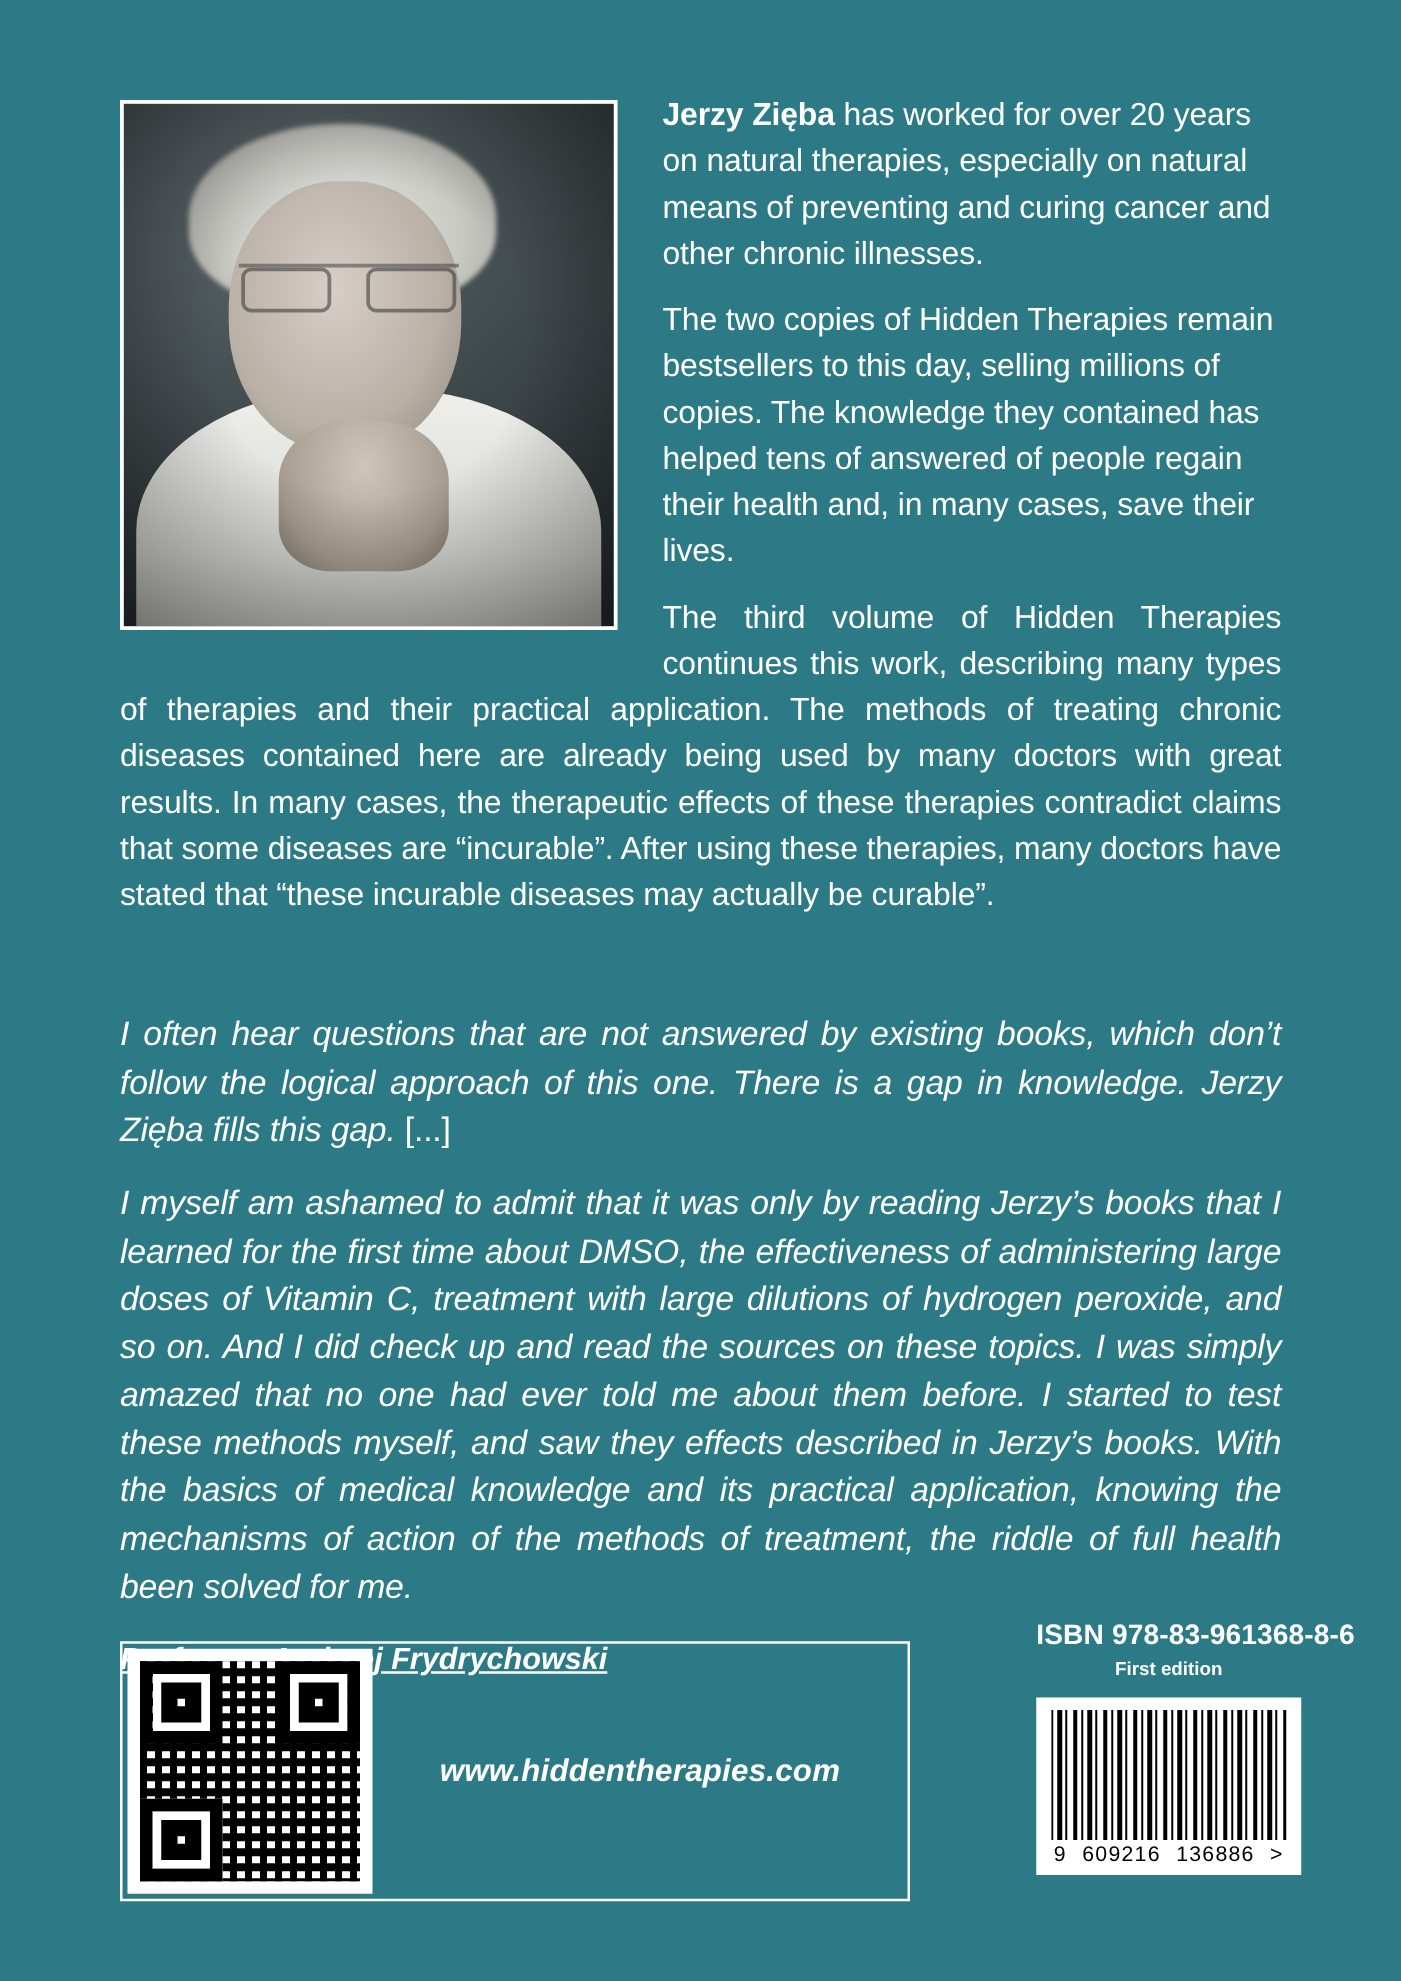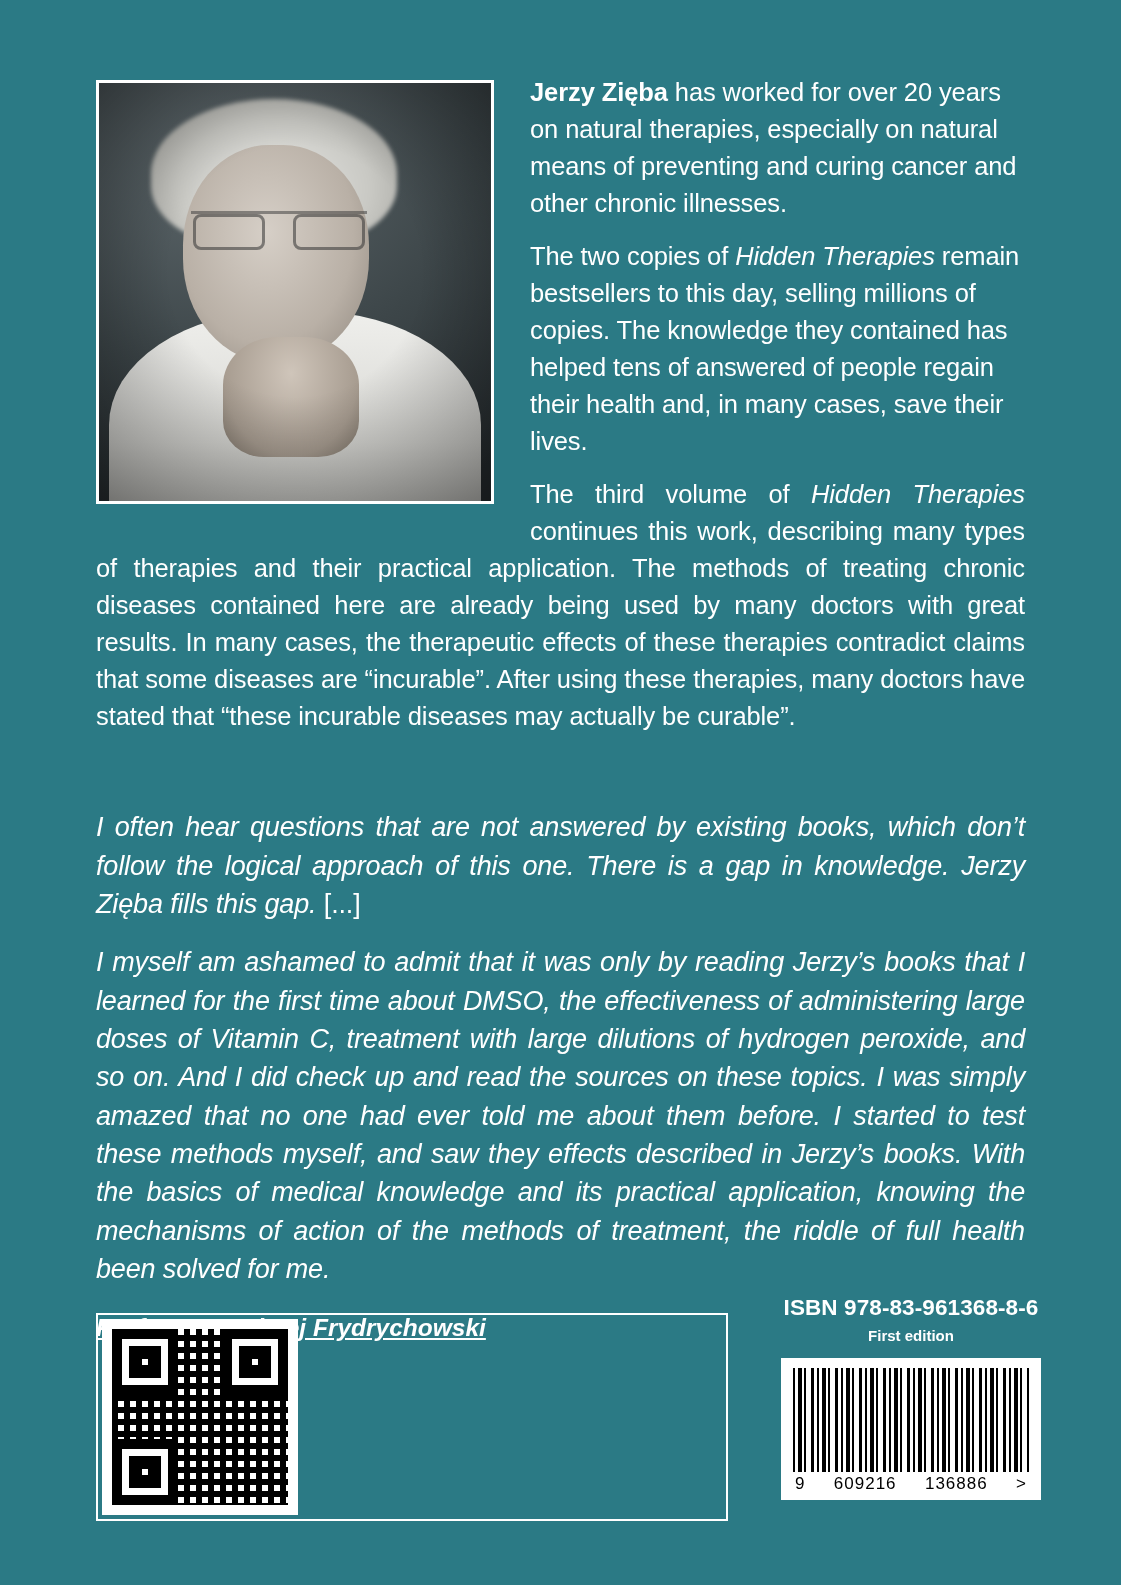--- a/index.html
+++ b/index.html
@@ -98,21 +98,21 @@
     margin: 0 0 16px 0;
     font-size: 25.5px;
     line-height: 1.45;
     text-align: left;
     letter-spacing: -0.1px;
   }
   p.body-text.justified {
     text-align: justify;
   }
   .bold { font-weight: bold; }
-  .ital { font-style: italic; }
+  .ital { }
 
   .clear { clear: both; }
 
   
   .quotes {
     margin-top: 58px;
   }
   p.quote {
     margin: 0 0 20px 0;
     font-size: 27px;
@@ -191,21 +191,21 @@
     flex: 1 1 auto;
     text-align: center;
     font-size: 25px;
     font-weight: bold;
     font-style: italic;
     letter-spacing: 0.2px;
   }
   .footer-right {
     position: absolute;
     right: 0; top: -18px;
-    width: 260px;
+    width: 212px;
     text-align: center;
   }
   .isbn {
     font-size: 22.5px;
     font-weight: bold;
     letter-spacing: 0.1px;
     white-space: nowrap;
   }
   .edition {
     font-size: 15px;
@@ -273,20 +273,21 @@
   </div>
 
   <div class="footer">
 
     <div class="footer-left">
       <div class="qr-box">
         <div class="qr">
           <div class="qr-b3"></div>
         </div>
       </div>
+      <div class="website">www.hiddentherapies.com</div>
     </div>
 
     <div class="footer-right">
       <div class="isbn">ISBN  978-83-961368-8-6</div>
       <div class="edition">First edition</div>
       <div class="barcode-box">
         <div class="bars"></div>
         <div class="barcode-digits">
           <span>9</span>
           <span>609216</span>

